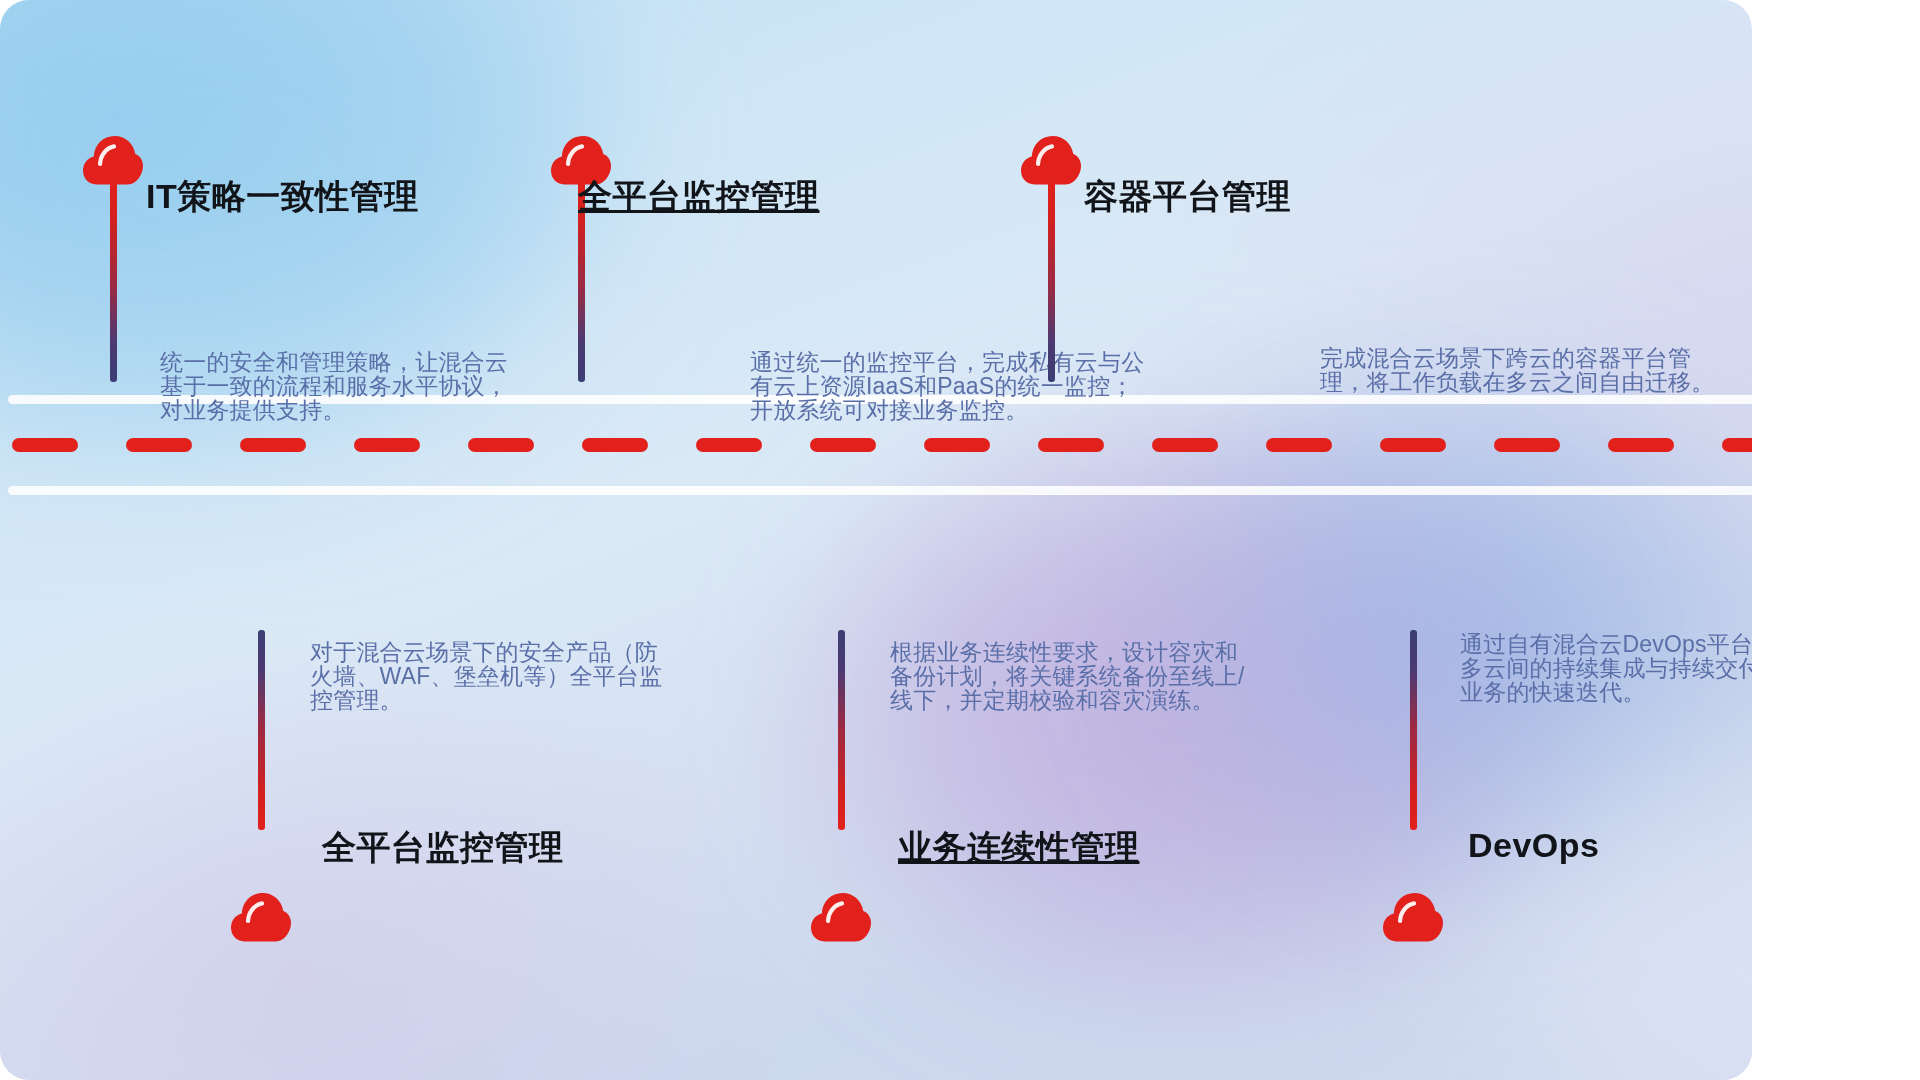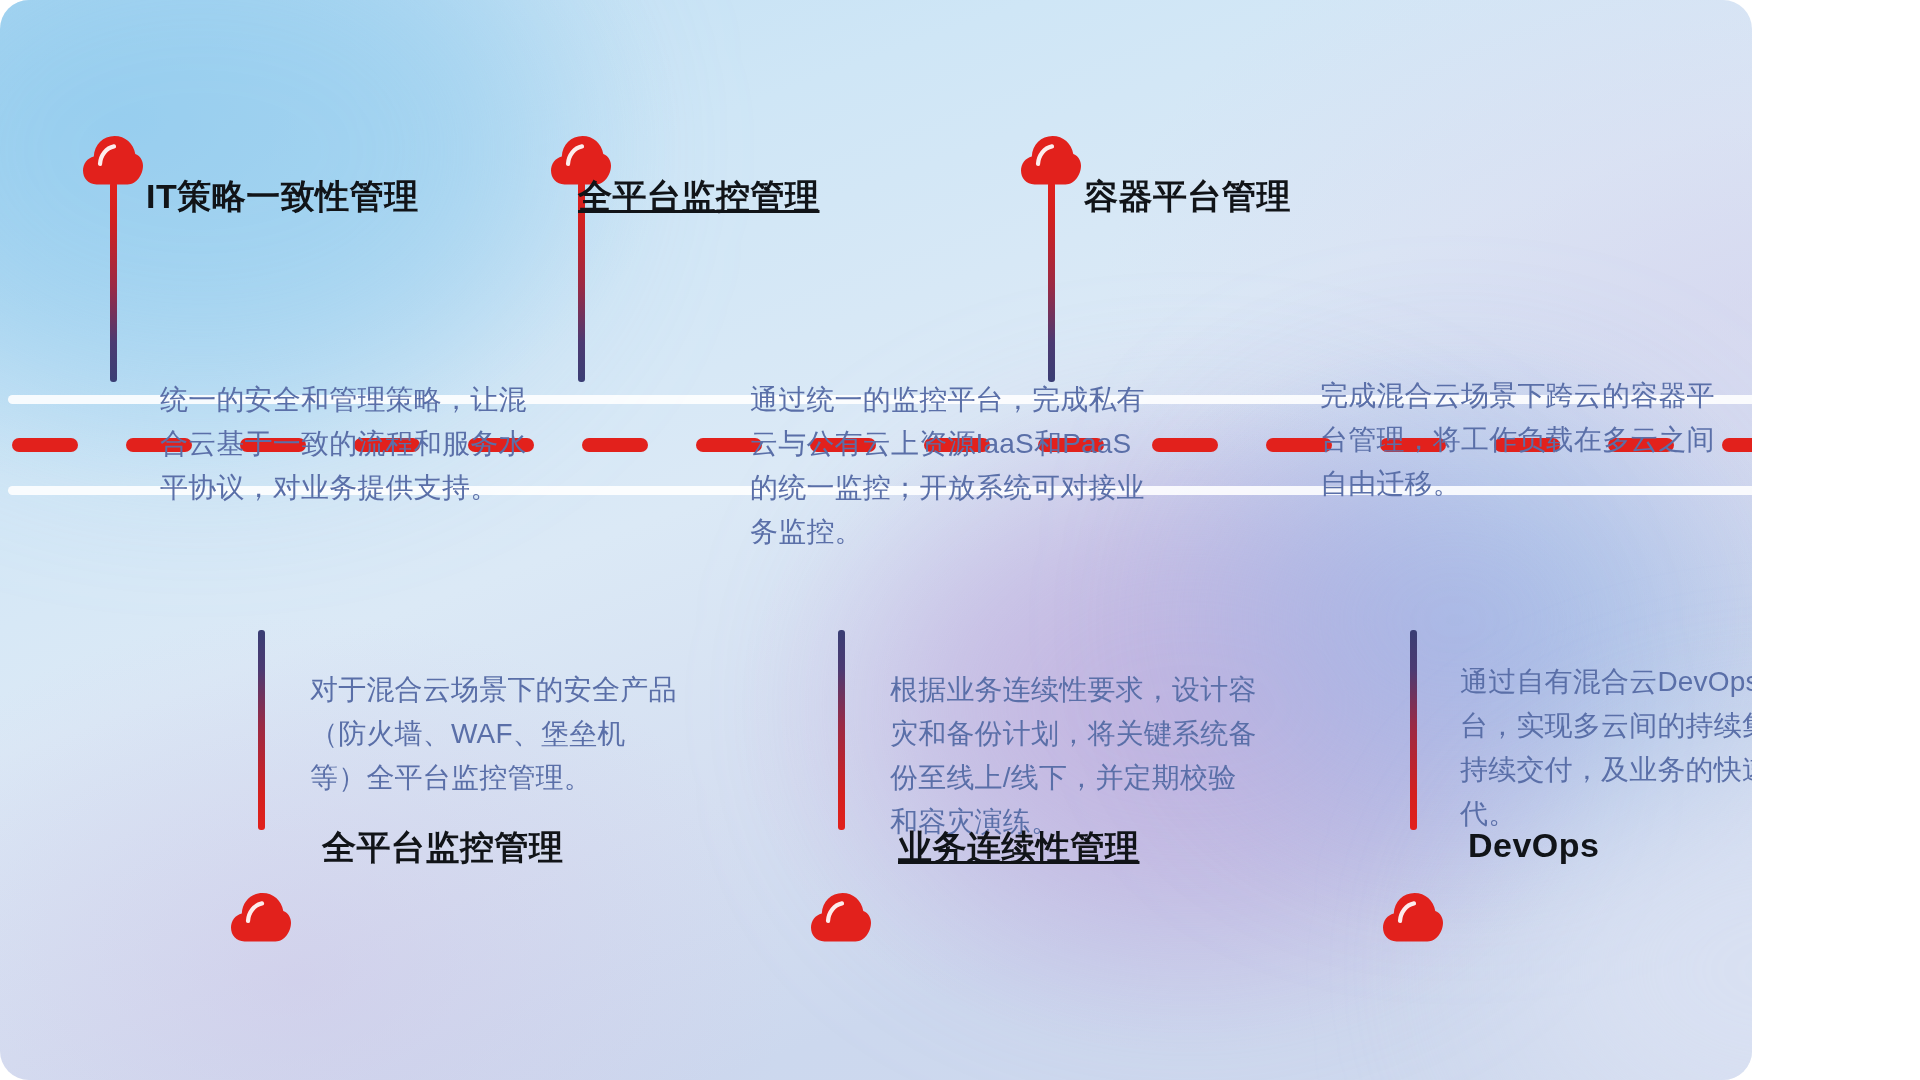--- a/index.html
+++ b/index.html
@@ -102,25 +102,24 @@
     font-size: 34px;
     font-weight: 700;
     letter-spacing: 0.5px;
     white-space: nowrap;
     line-height: 1;
   }
 
   .body-text {
     position: absolute;
     color: #5a6fa8;
-    font-size: 28px;
-    line-height: 44px;
+    font-size: 23px;
+    line-height: 24px;
     letter-spacing: 0.2px;
     width: 370px;
-    margin-top: 28px;
   }
   .body-text.wide { width: 395px; }
 </style>
 </head>
 <body>
 
 <div id="stage">
 
   <div class="blob" style="left:880px; top:470px; width:620px; height:470px; background:rgba(188,168,220,0.50);"></div>
   <div class="blob" style="left:1220px; top:430px; width:470px; height:380px; background:rgba(150,180,230,0.45);"></div>

